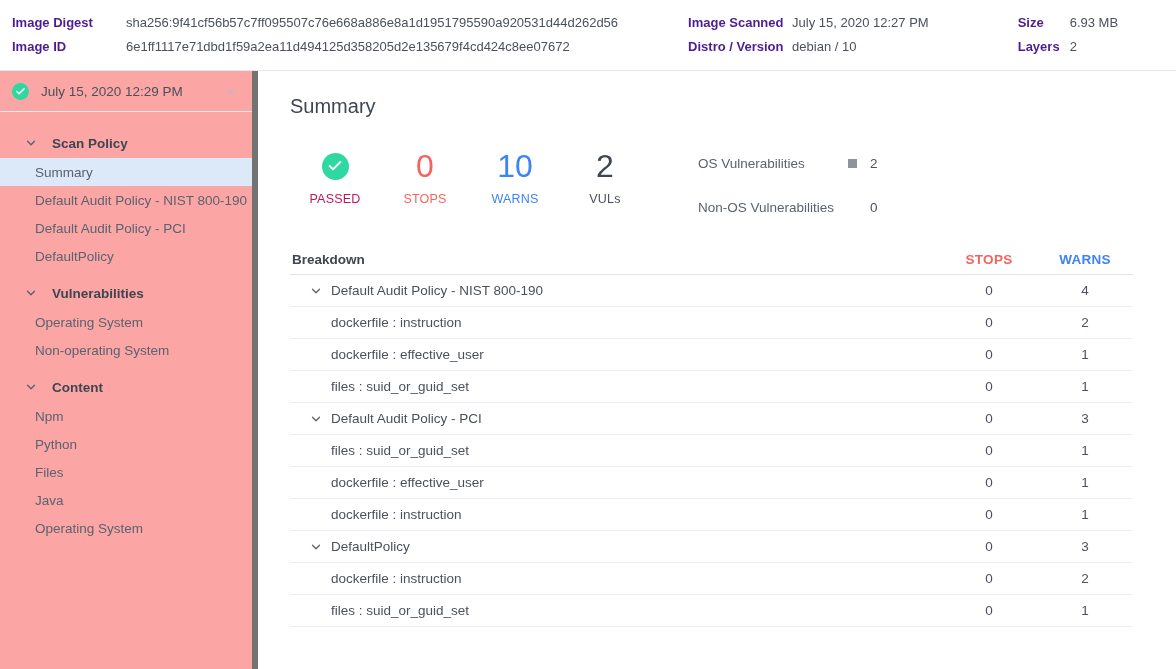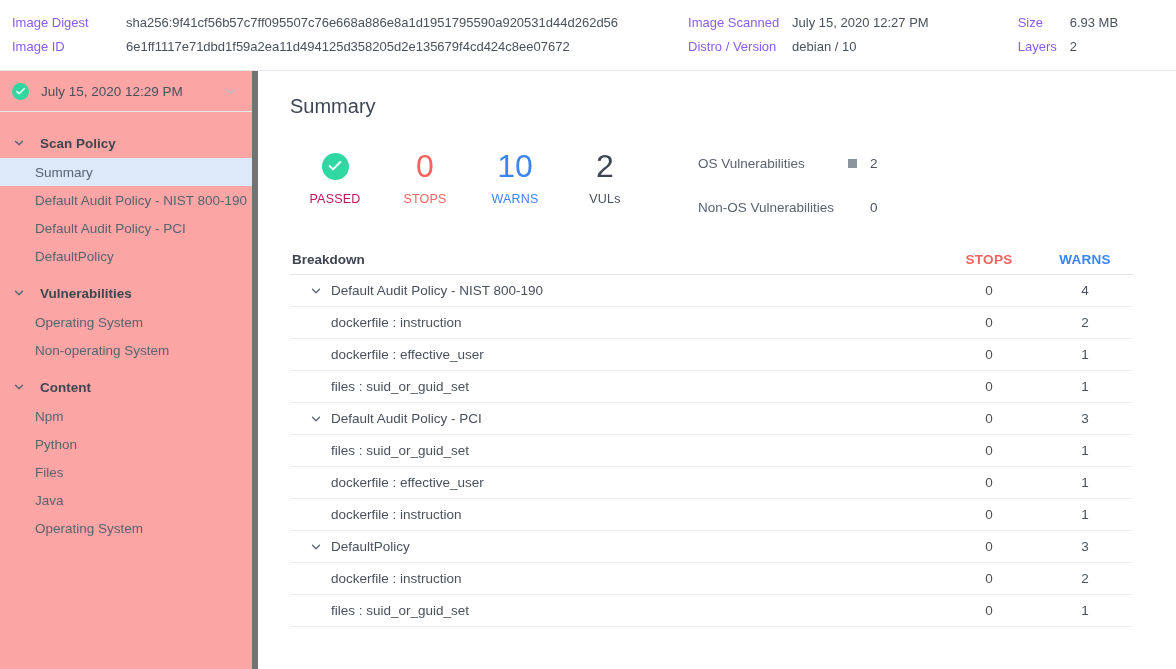--- a/index.html
+++ b/index.html
@@ -26,23 +26,24 @@
     grid-template-columns: auto auto;
     row-gap: 6px;
     align-items: center;
   }
   .hg-image  { margin-left: 12px; grid-template-columns: 114px auto; }
   .hg-scan   { margin-left: 70px; grid-template-columns: 104px auto; }
   .hg-size   { margin-left: 89px; grid-template-columns: 52px auto; }
 
   .h-label {
     font-size: 13px;
-    color: #8b5cf6;
+    color: #4c1d95;
     line-height: 18px;
     white-space: nowrap;
+    font-weight: bold;
   }
   .h-value {
     font-size: 13px;
     color: #4a515c;
     line-height: 18px;
     white-space: nowrap;
   }
 
   
   .body-wrap {
@@ -84,21 +85,21 @@
     color: #b6bdc6;
     display: flex;
     align-items: center;
   }
 
   .nav { padding-top: 8px; }
   .nav-group {
     display: flex;
     align-items: center;
     height: 30px;
-    padding-left: 12px;
+    padding-left: 24px;
     margin-top: 8px;
     cursor: pointer;
   }
   .nav-group .gchev { color: #5a636f; display: flex; align-items: center; }
   .nav-group-label {
     font-size: 13.5px;
     font-weight: bold;
     color: #3f4652;
     margin-left: 14px;
   }

